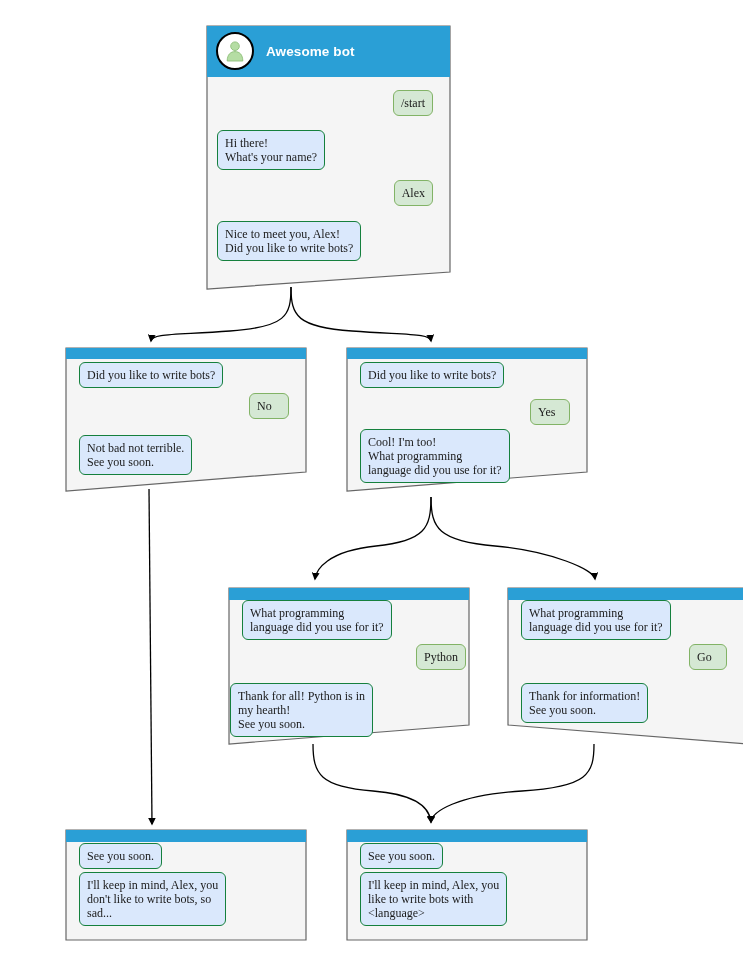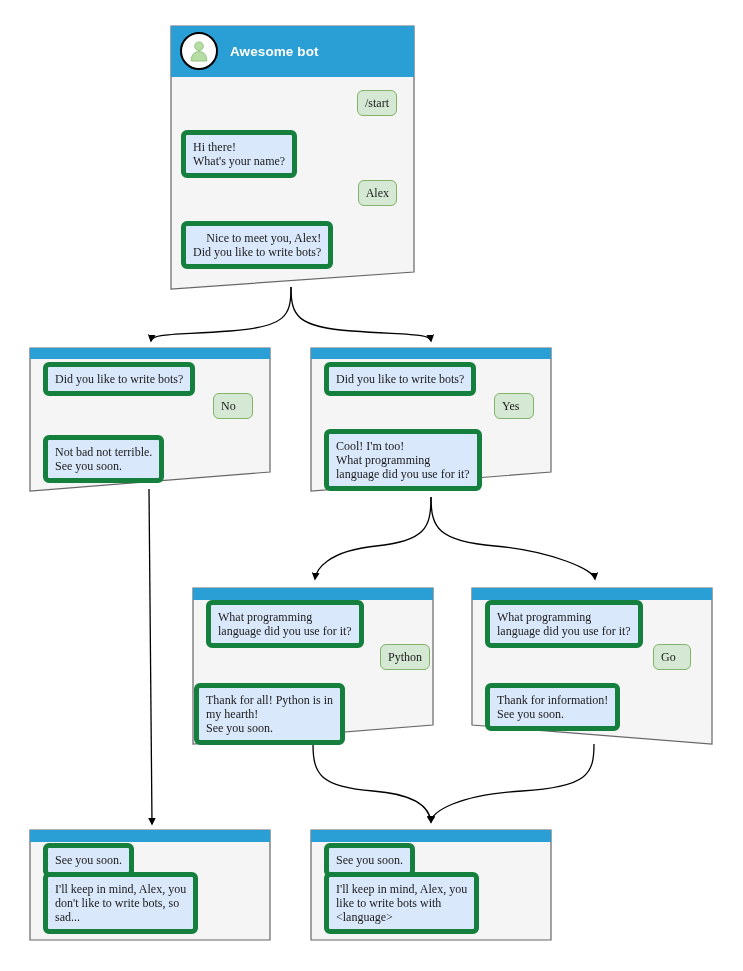--- a/index.html
+++ b/index.html
@@ -23,20 +23,21 @@
   svg.edges {
     position: absolute;
     left: 0; top: 0;
     width: 743px;
     height: 971px;
     pointer-events: none;
   }
   .card {
     position: absolute;
     box-sizing: border-box;
+    margin-left: 36px;
   }
   .card-shape {
     position: absolute;
     left: 0; top: 0;
     width: 100%;
     height: 100%;
   }
   .titlebar {
     position: absolute;
     display: flex;
@@ -67,21 +68,21 @@
     font-size: 12px;
     line-height: 14px;
     color: #1a1a1a;
     white-space: pre;
     padding: 5px 7px 5px 7px;
     border-radius: 6px;
     font-family: Liberation Serif, serif;
   }
   .msg.bot {
     background: #dae8fc;
-    border: 5px solid #15803d;
+    border: 1px solid #15803d;
   }
   .msg.user {
     background: #d5e8d4;
     border: 1px solid #82b366;
   }
 </style>
 </head>
 <body>
 
 <div id="canvas">
@@ -124,21 +125,21 @@
       <span class="bot-title">Awesome bot</span>
     </div>
 
     <div class="msg user" style="right:18px; top:65px; width:auto; min-width:36px; text-align:left;">/start</div>
 
     <div class="msg bot" style="left:11px; top:105px;">Hi there!
 What's your name?</div>
 
     <div class="msg user" style="right:18px; top:155px;text-align:center;">Alex</div>
 
-    <div class="msg bot" style="left:11px; top:196px;text-align:right;">Nice to meet you, Alex!
+    <div class="msg bot" style="left:11px; top:196px;">Nice to meet you, Alex!
 Did you like to write bots?</div>
   </div>
 
   <div class="card" style="left:29px; top:347px; width:242px; height:145px;">
     <svg class="card-shape" viewBox="0 0 242 145" preserveAspectRatio="none">
       <path d="M 1,1 L 241,1 L 241,125 L 1,144 Z" fill="#F5F5F5" stroke="#666666" stroke-width="1.2"></path>
       <path d="M 1,1 L 241,1 L 241,12 L 1,12 Z" fill="#2A9FD6" stroke="none"></path>
     </svg>
 
     <div class="msg bot" style="left:14px; top:15px;">Did you like to write bots?</div>
@@ -150,21 +151,21 @@
   </div>
 
   <div class="card" style="left:310px; top:347px; width:242px; height:145px;">
     <svg class="card-shape" viewBox="0 0 242 145" preserveAspectRatio="none">
       <path d="M 1,1 L 241,1 L 241,125 L 1,144 Z" fill="#F5F5F5" stroke="#666666" stroke-width="1.2"></path>
       <path d="M 1,1 L 241,1 L 241,12 L 1,12 Z" fill="#2A9FD6" stroke="none"></path>
     </svg>
 
     <div class="msg bot" style="left:14px; top:15px;">Did you like to write bots?</div>
 
-    <div class="msg user" style="right:18px; top:46px; min-width:40px;">Yes</div>
+    <div class="msg user" style="right:18px; top:52px; min-width:40px;">Yes</div>
 
     <div class="msg bot" style="left:14px; top:82px;">Cool! I'm too!
 What programming
 language did you use for it?</div>
   </div>
 
   <div class="card" style="left:192px; top:587px; width:242px; height:158px;">
     <svg class="card-shape" viewBox="0 0 242 158" preserveAspectRatio="none">
       <path d="M 1,1 L 241,1 L 241,138 L 1,157 Z" fill="#F5F5F5" stroke="#666666" stroke-width="1.2"></path>
       <path d="M 1,1 L 241,1 L 241,13 L 1,13 Z" fill="#2A9FD6" stroke="none"></path>

